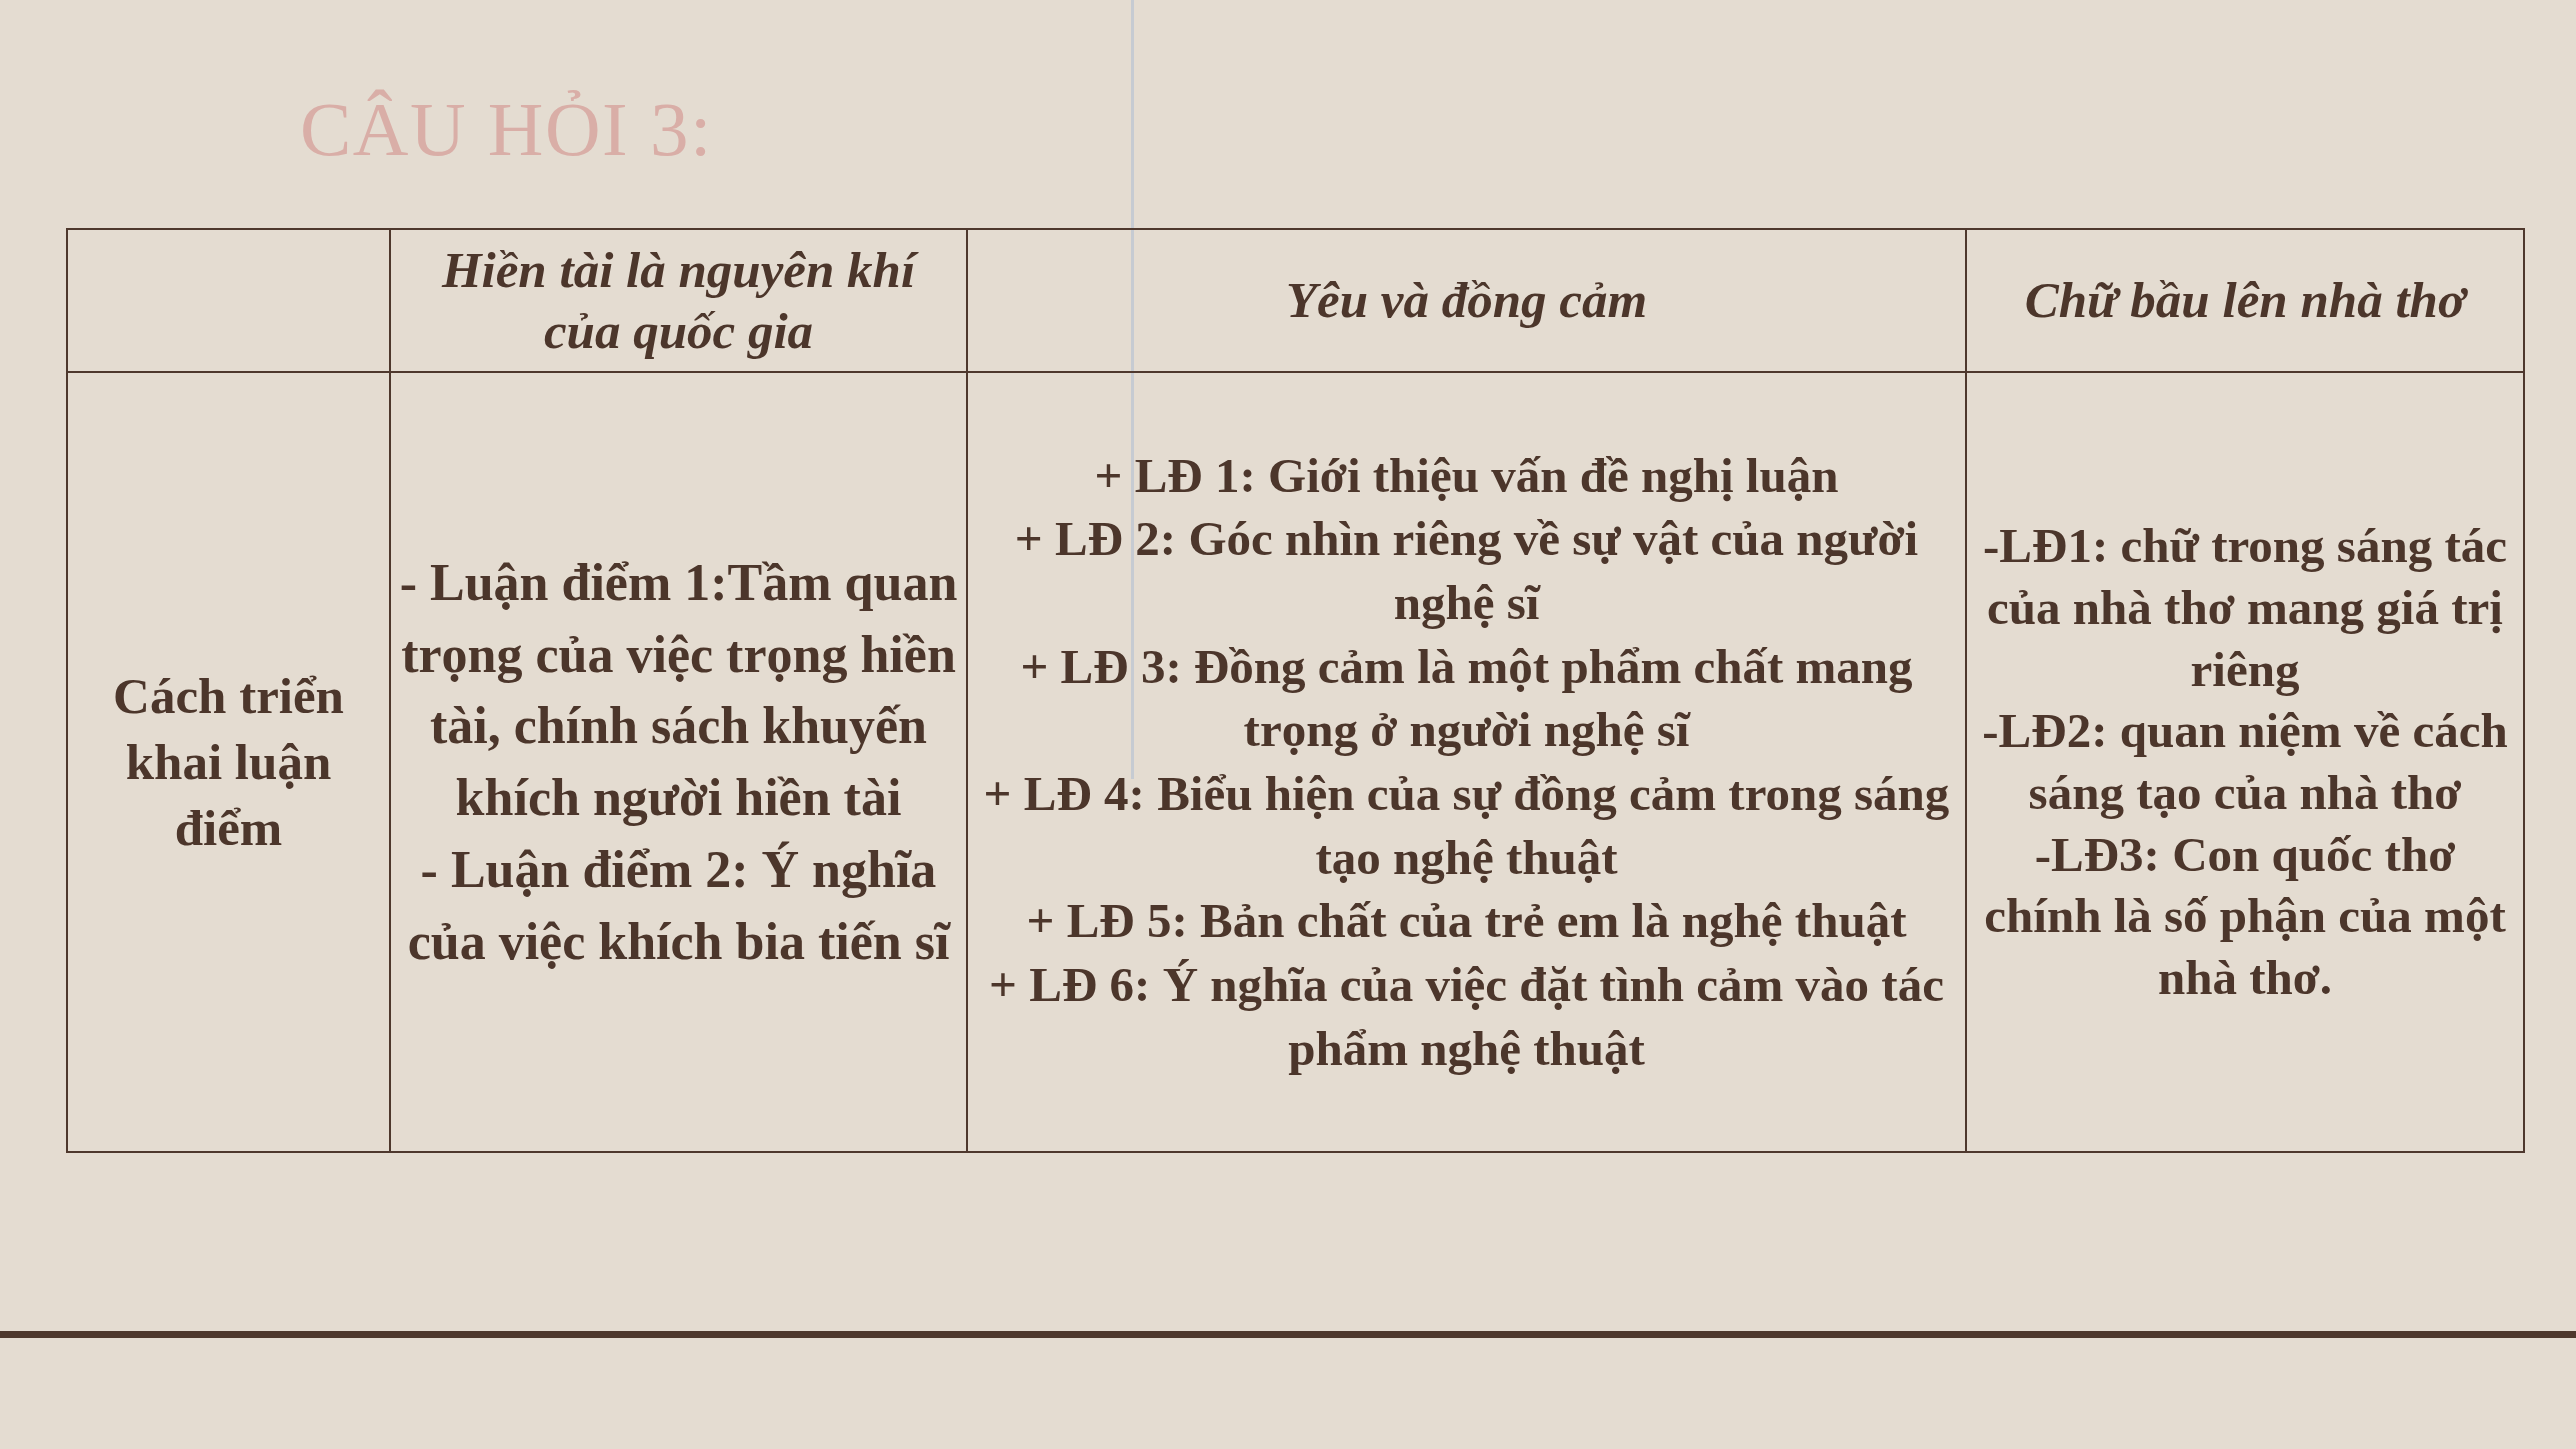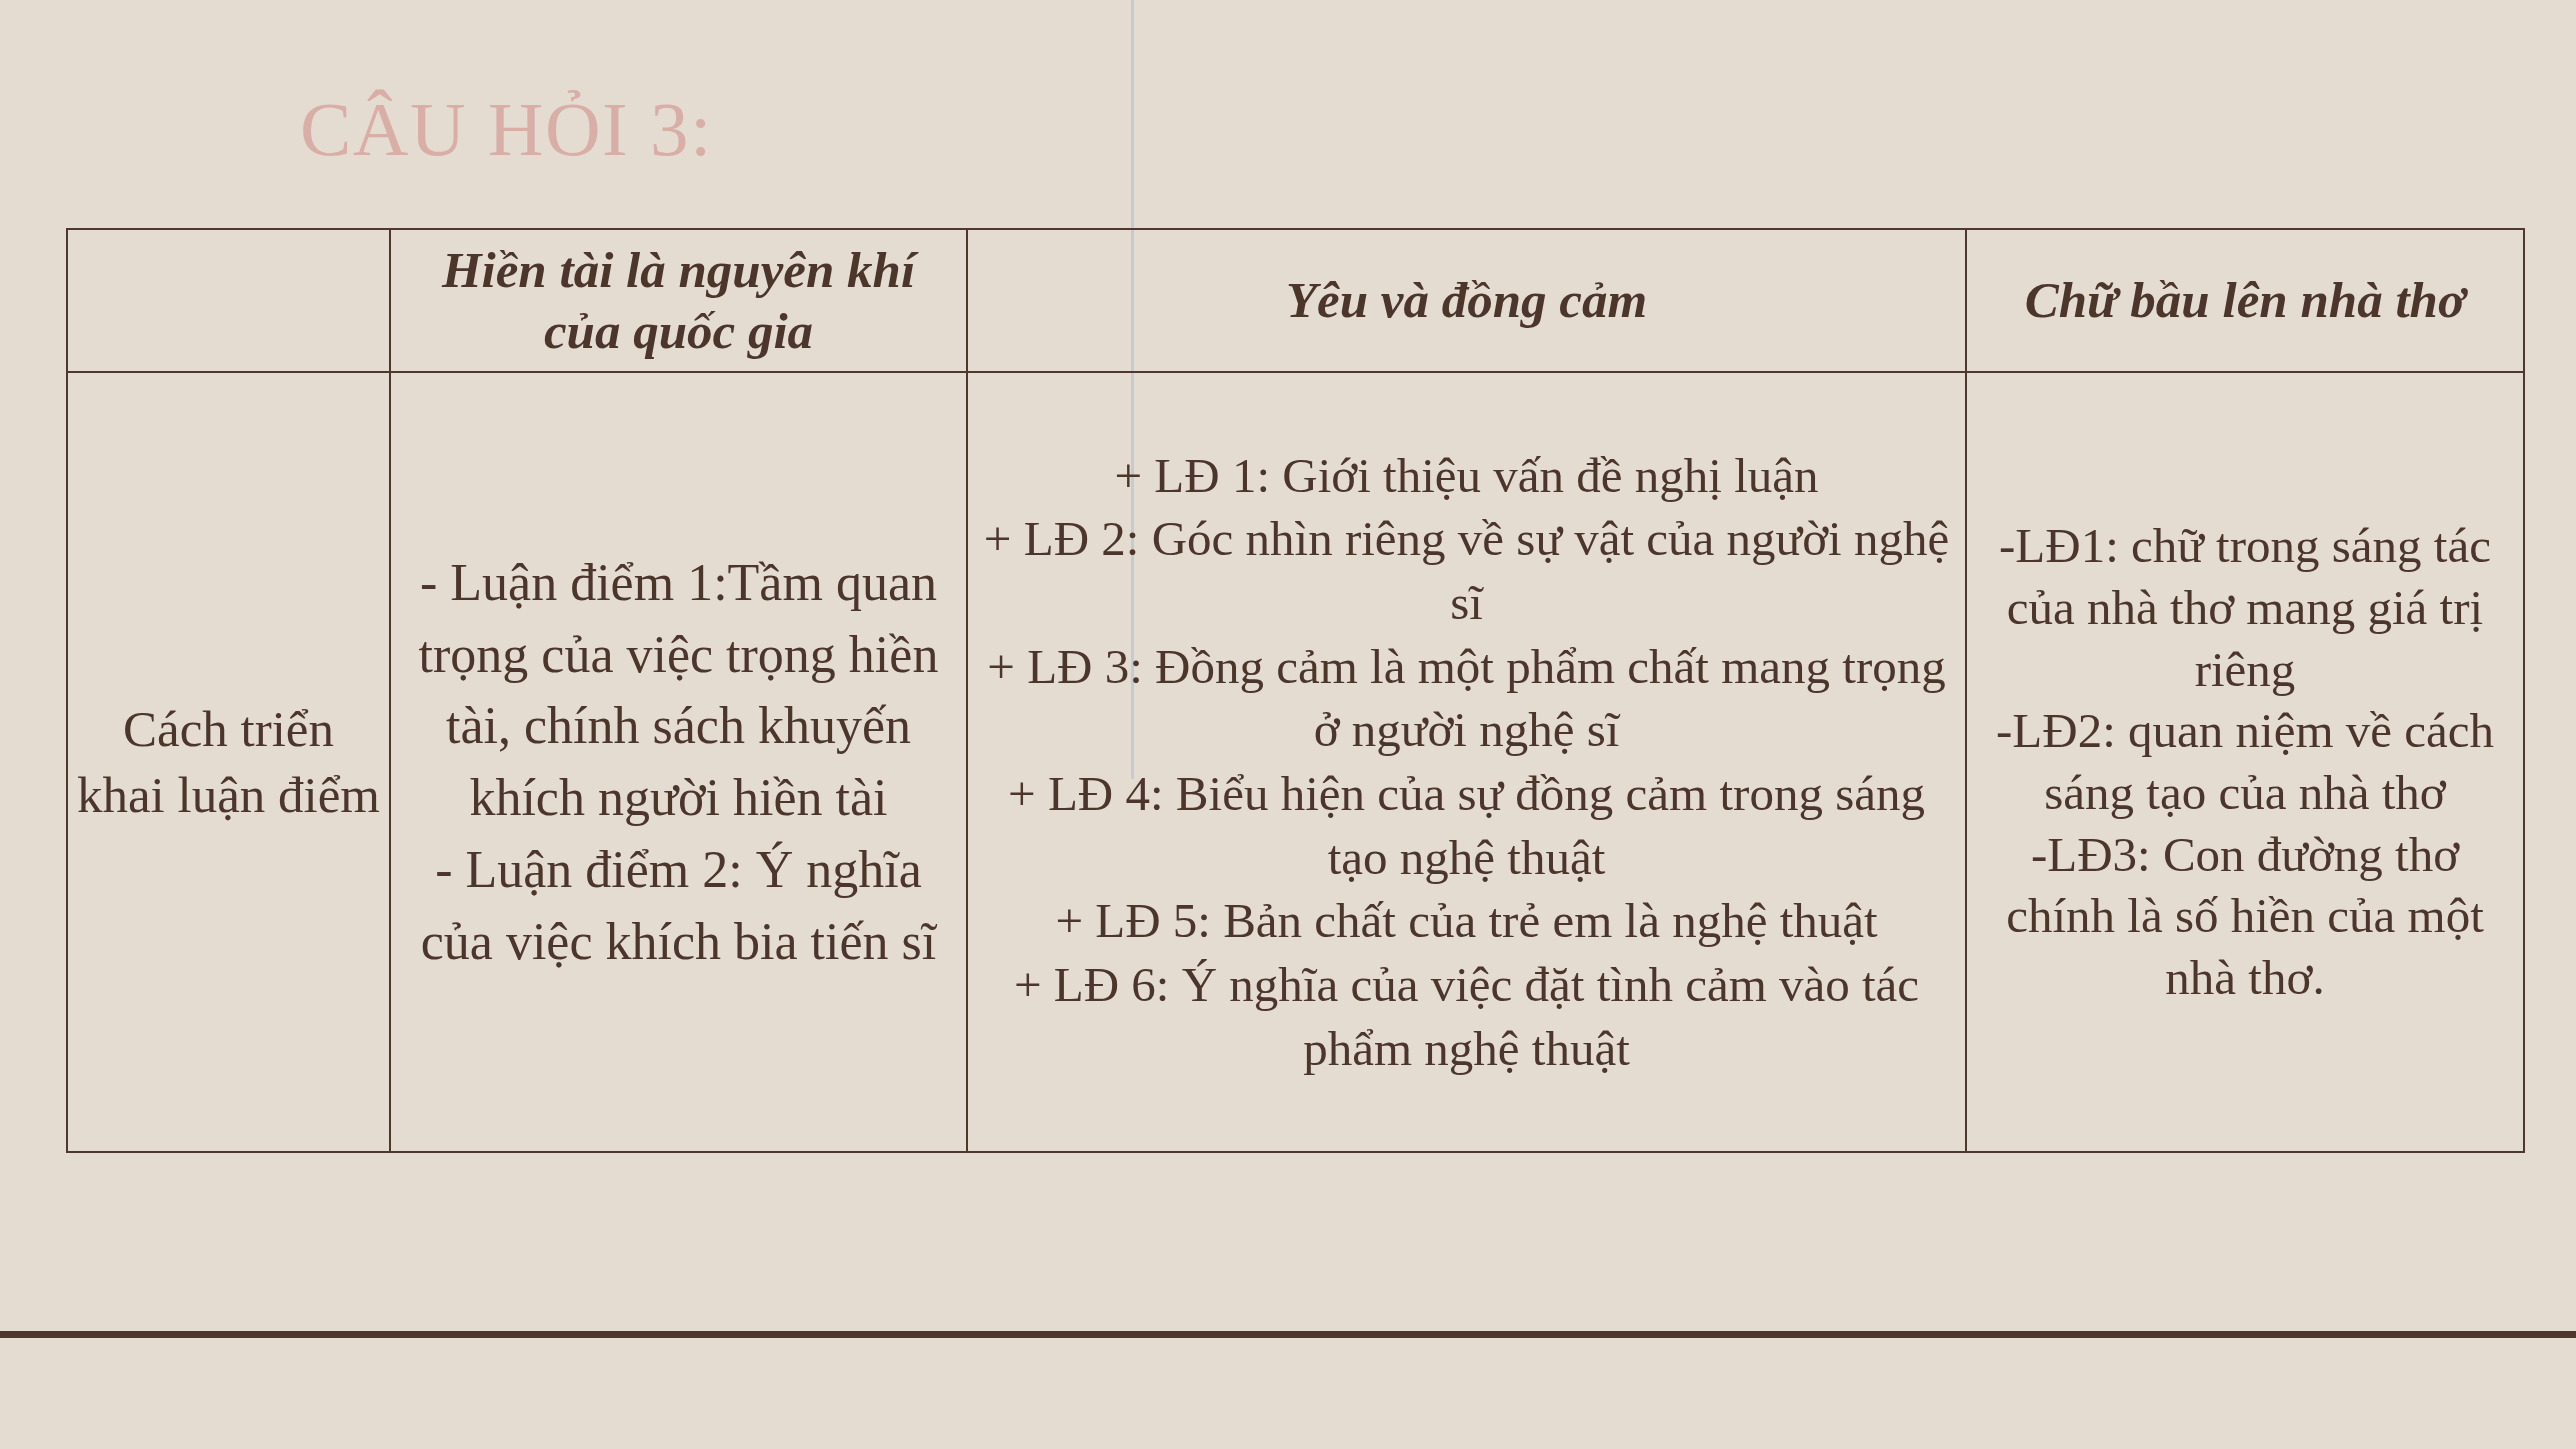--- a/index.html
+++ b/index.html
@@ -58,20 +58,21 @@
     font-style: italic;
     line-height: 1.18;
   }
   tr.luande-row td {
     height: 143px;
     font-size: 51px;
     line-height: 1.18;
   }
   tr.trienkhai-row td {
     height: 778px;
+    font-weight: bold;
   }
   td.label-cell {
     font-size: 51px;
     line-height: 1.3;
   }
   td.points-hientai {
     font-size: 52px;
     line-height: 1.38;
     text-align: justify;
     padding: 0 4.6px;
@@ -130,20 +131,20 @@
         <div class="para">+ LĐ 1: Giới thiệu vấn đề nghị luận</div>
         <div class="para">+ LĐ 2: Góc nhìn riêng về sự vật của người nghệ sĩ</div>
         <div class="para">+ LĐ 3: Đồng cảm là một phẩm chất mang trọng ở người nghệ sĩ</div>
         <div class="para">+ LĐ 4: Biểu hiện của sự đồng cảm trong sáng tạo nghệ thuật</div>
         <div class="para">+ LĐ 5: Bản chất của trẻ em là nghệ thuật</div>
         <div class="para">+ LĐ 6: Ý nghĩa của việc đặt tình cảm vào tác phẩm nghệ thuật</div>
       </td>
       <td class="points-chubau">
         <div class="para">-LĐ1: chữ trong sáng tác của nhà thơ mang giá trị riêng</div>
         <div class="para">-LĐ2: quan niệm về cách sáng tạo của nhà thơ</div>
-        <div class="para">-LĐ3: Con đường thơ chính là số hiền của một nhà thơ.</div>
+        <div class="para">-LĐ3: Con quốc thơ chính là số phận của một nhà thơ.</div>
       </td>
     </tr>
   </tbody>
 </table>
 
 <div class="bottom-rule"></div>
 
 
 </body></html>

